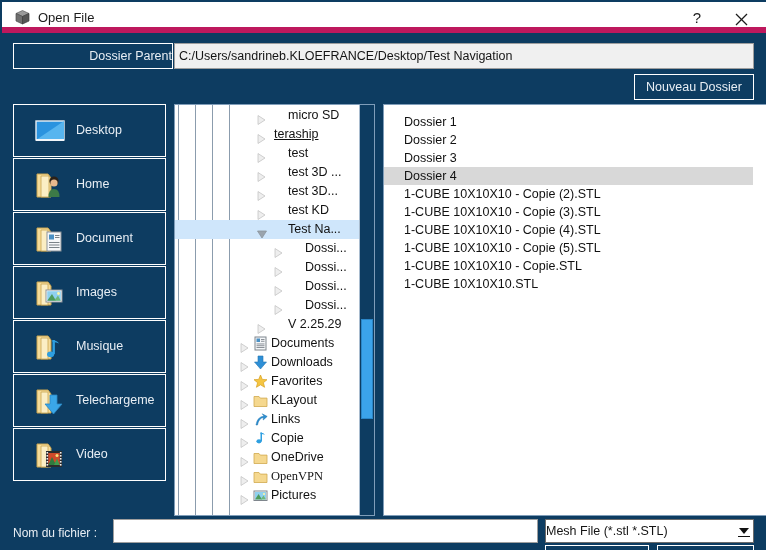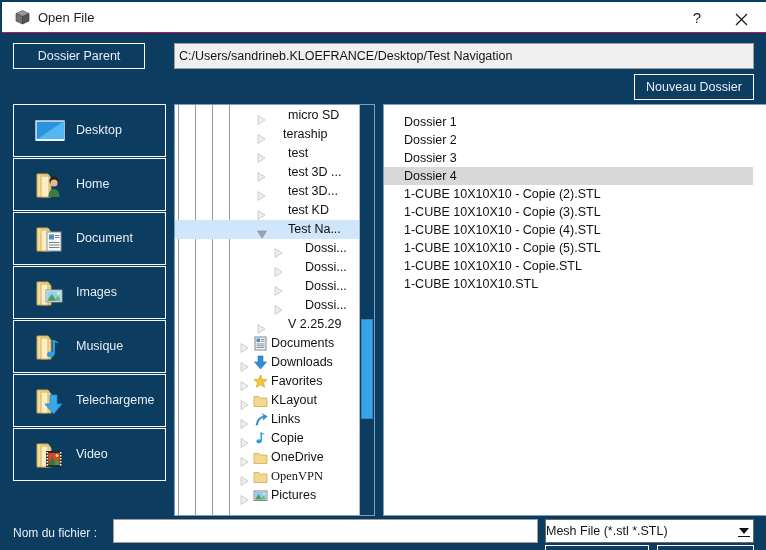--- a/index.html
+++ b/index.html
@@ -23,21 +23,21 @@
     box-sizing: border-box;
   }
 
   
   .titlebar {
     position: absolute;
     left: 1px; top: 1px;
     width: 764px;
     height: 31px;
     background: #ffffff;
-    border-bottom: 1px solid #be185d;
+    border-bottom: 6px solid #be185d;
     box-sizing: border-box;
   }
   .title-icon {
     position: absolute;
     left: 12px; top: 7px;
     width: 17px; height: 17px;
   }
   .title-text {
     position: absolute;
     left: 36px; top: 7px;
@@ -75,22 +75,23 @@
     color: #e8eef4;
     font-size: 12.5px;
     text-align: center;
     box-sizing: border-box;
     cursor: default;
     font-family: "Liberation Sans", sans-serif;
   }
   .parent-btn {
     position: absolute;
     left: 11px; top: 10px;
-    width: 132px; height: 26px;
+    width: 160px; height: 26px;
     line-height: 24px;
+    text-align: right;
   }
   .path-field {
     position: absolute;
     left: 172px; top: 10px;
     width: 580px; height: 26px;
     background: #f0f0f0;
     border: 1px solid #9e9e9e;
     box-sizing: border-box;
     font-size: 12.5px;
     color: #141414;
@@ -448,21 +449,21 @@
           <div class="trow" style="top: 1px;">
             <span class="arrow" style="left: 82px;"><svg width="9" height="10" viewBox="0 0 9 10">
                 <polygon points="1,0.5 8,5 1,9.5" fill="#eeeeee" stroke="#c4c4c4" stroke-width="0.8"></polygon>
               </svg></span>
             <span class="tlabel" style="left: 113px;">micro SD</span>
           </div>
           <div class="trow" style="top: 20px;">
             <span class="arrow" style="left: 82px;"><svg width="9" height="10" viewBox="0 0 9 10">
                 <polygon points="1,0.5 8,5 1,9.5" fill="#eeeeee" stroke="#c4c4c4" stroke-width="0.8"></polygon>
               </svg></span>
-            <span class="tlabel" style="left: 108px;">teraship</span>
+            <span class="tlabel" style="left: 99px; text-decoration: underline;">teraship</span>
           </div>
           <div class="trow" style="top: 39px;">
             <span class="arrow" style="left: 82px;"><svg width="9" height="10" viewBox="0 0 9 10">
                 <polygon points="1,0.5 8,5 1,9.5" fill="#eeeeee" stroke="#c4c4c4" stroke-width="0.8"></polygon>
               </svg></span>
             <span class="tlabel" style="left: 113px;">test</span>
           </div>
           <div class="trow" style="top: 58px;">
             <span class="arrow" style="left: 82px;"><svg width="9" height="10" viewBox="0 0 9 10">
                 <polygon points="1,0.5 8,5 1,9.5" fill="#eeeeee" stroke="#c4c4c4" stroke-width="0.8"></polygon>

